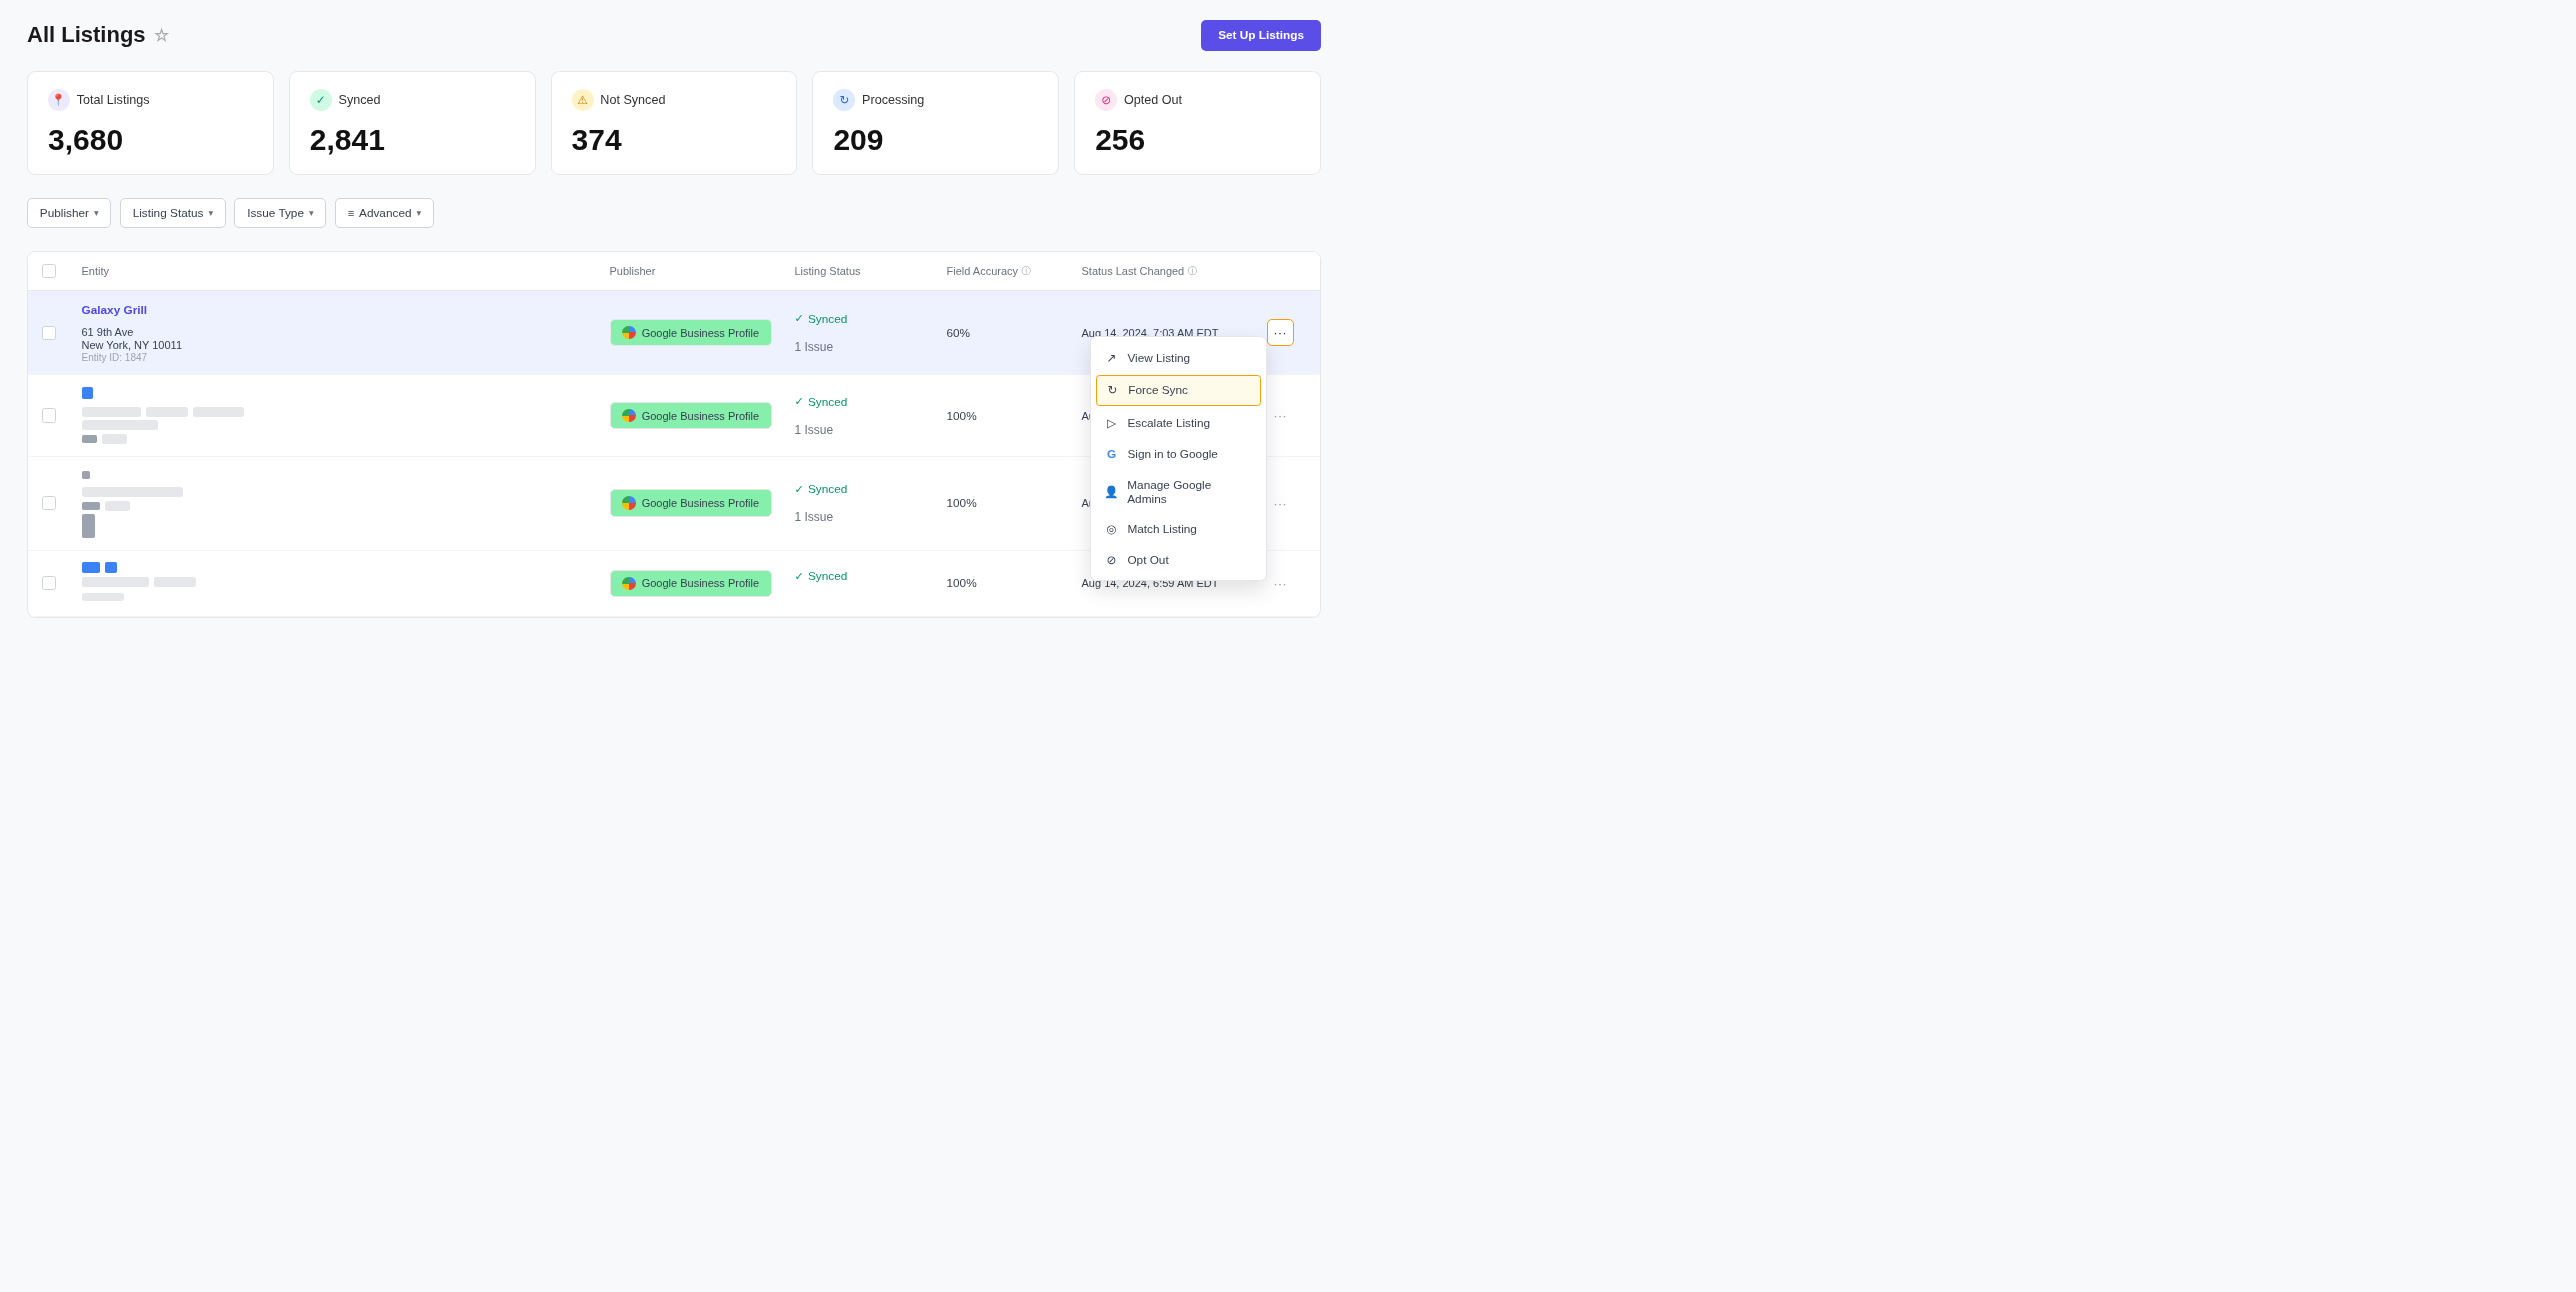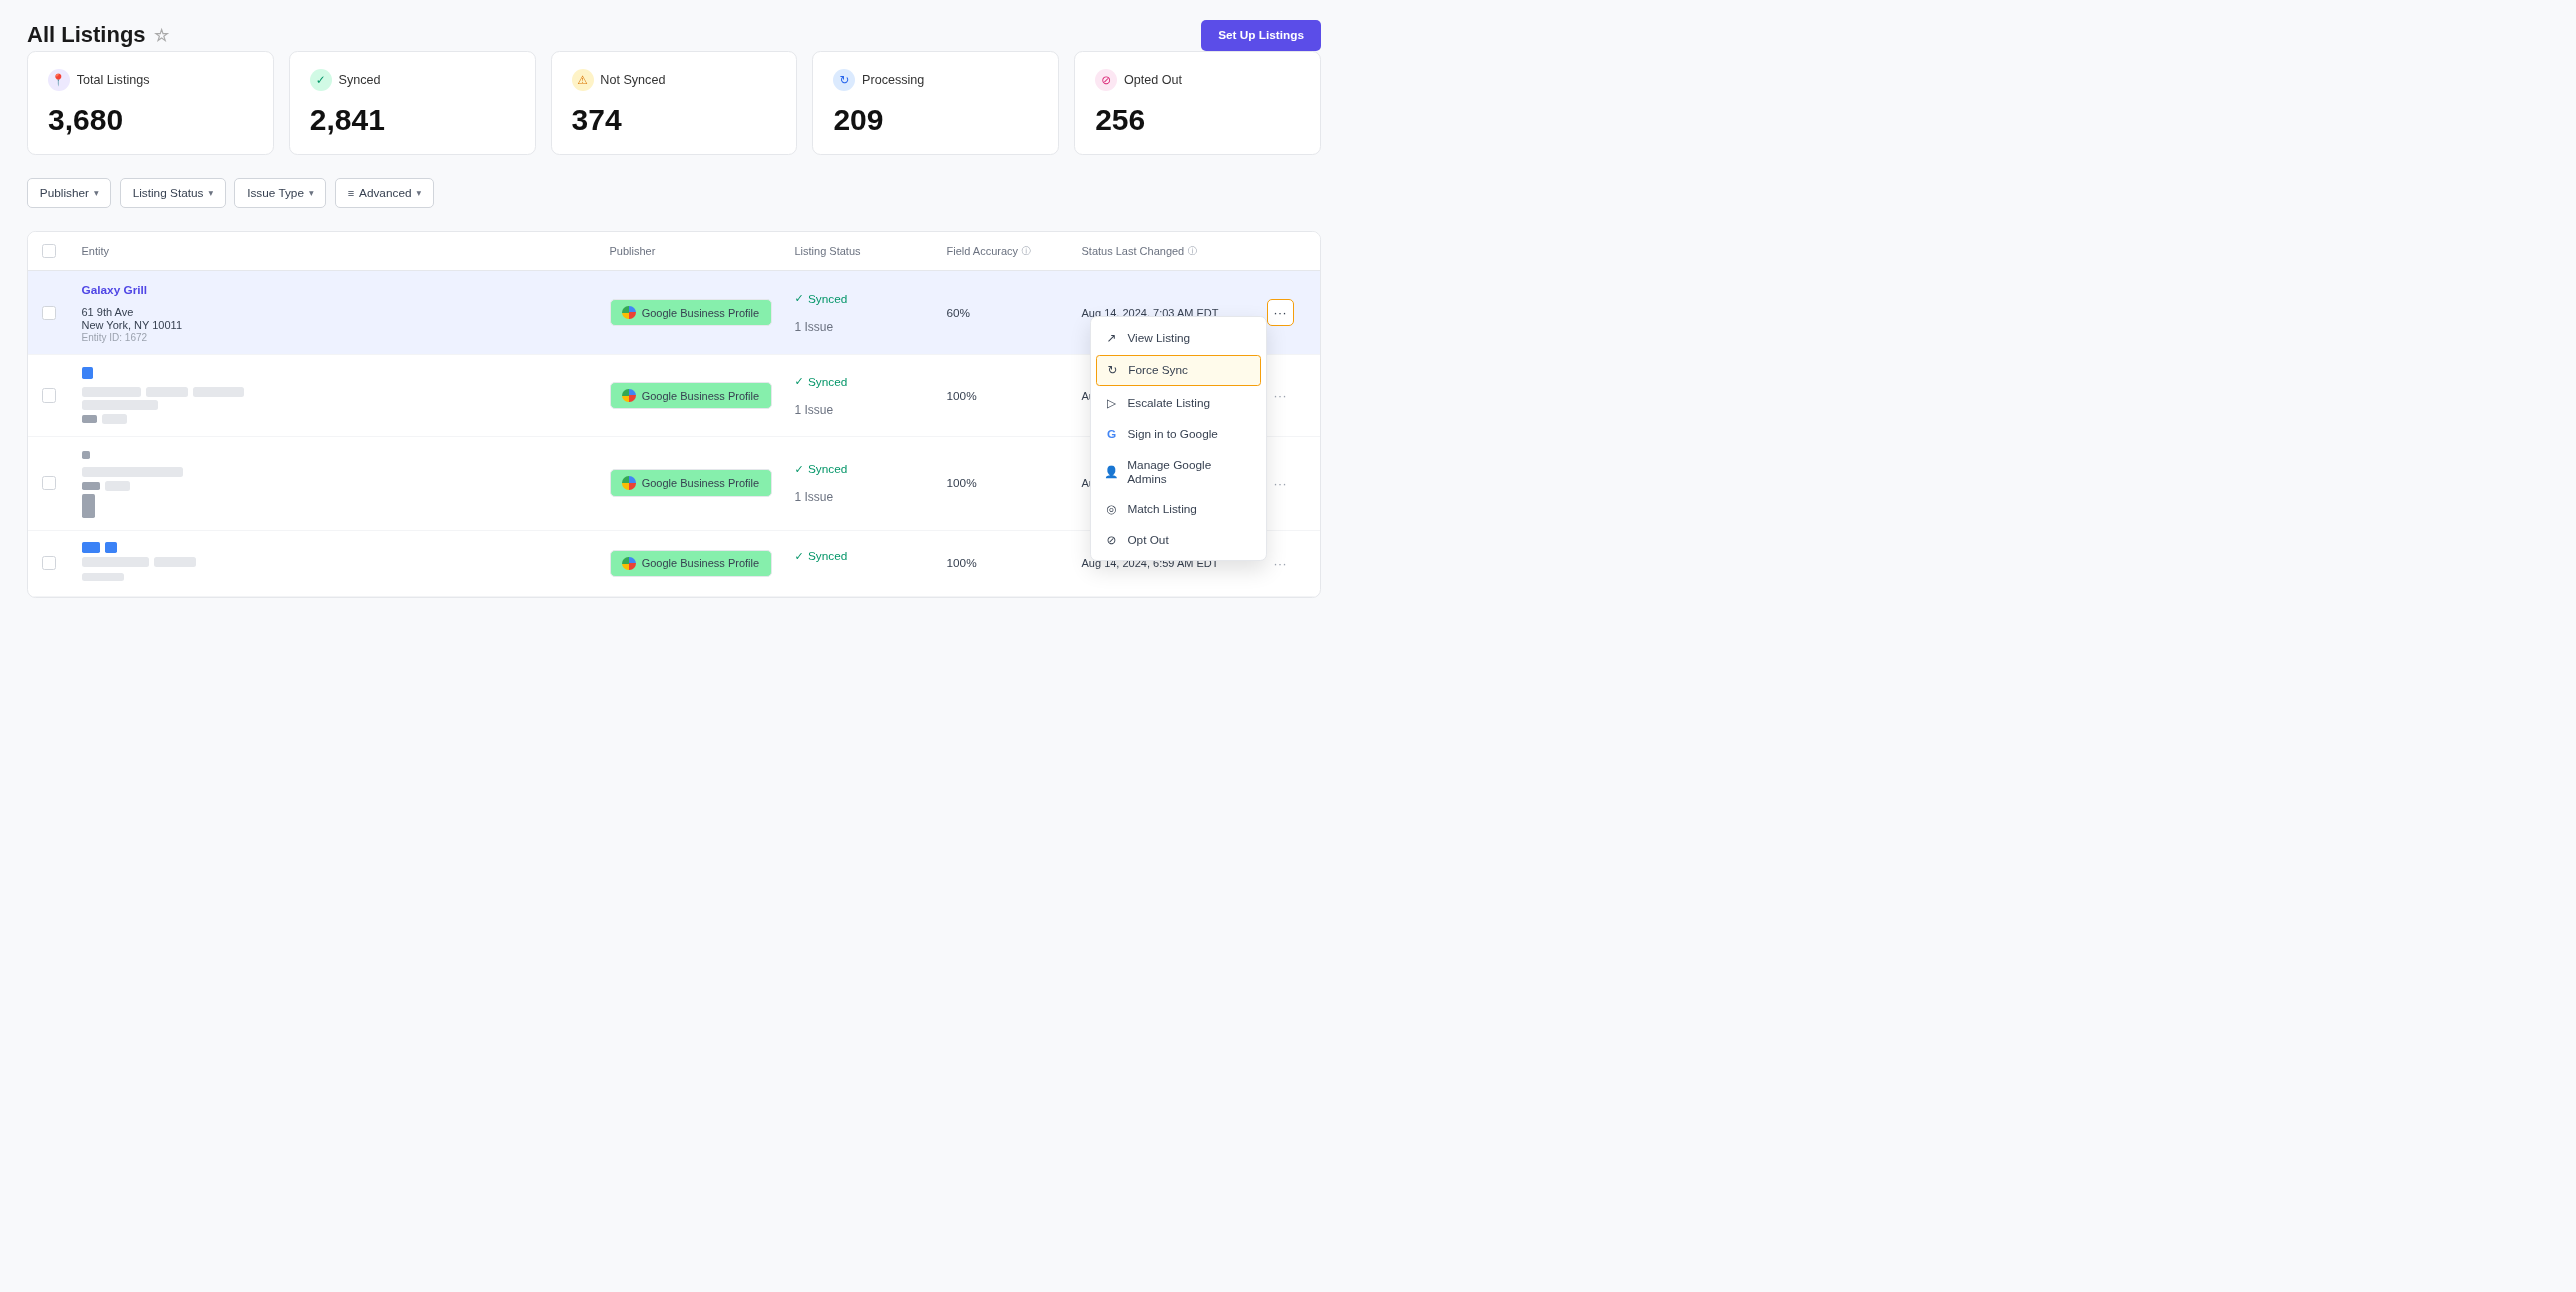--- a/index.html
+++ b/index.html
@@ -1,21 +1,21 @@
 <!DOCTYPE html>
 <html style="font-size:13.5px"><head>
   <meta charset="utf-8">
   <style>
     * { box-sizing: border-box; margin: 0; padding: 0; }
     body { font-family: -apple-system, BlinkMacSystemFont, 'Segoe UI', sans-serif; background: #f8f9fb; color: #1a1a1a; font-size: 11.8px; }
 
     .page-wrapper { padding: 20px 27px; max-width: 1348px; }
 
     
-    .page-header { display: flex; align-items: center; justify-content: space-between; }
+    .page-header { display: flex; align-items: center; justify-content: space-between; margin-bottom: 20px; }
     .page-title { font-size: 22px; font-weight: 700; display: flex; align-items: center; gap: 8.4px; }
     .star-icon { font-size: 17px; color: #aaa; cursor: pointer; }
     .setup-btn { background: #5b4de8; color: #fff; border: none; border-radius: 5px; padding: 8.4px 17px; font-size: 11.8px; font-weight: 600; cursor: pointer; }
 
     
     .stats-row { display: flex; gap: 15px; margin-bottom: 23.6px; }
     .stat-card { background: #fff; border: 0.8px solid #e5e7eb; border-radius: 8.4px; padding: 17px 20px; flex: 1; min-width: 0; }
     .stat-card-header { display: flex; align-items: center; gap: 6.7px; margin-bottom: 11.8px; font-size: 12.6px; color: #333; font-weight: 500; }
     .stat-icon { width: 22px; height: 22px; border-radius: 50%; display: flex; align-items: center; justify-content: center; font-size: 11.8px; flex-shrink: 0; }
     .stat-icon.purple { background: #ede9fe; color: #7c3aed; }
@@ -175,21 +175,21 @@
     </div>
 
     <div class="table-row highlighted">
       <div>
           <div class="checkbox"></div>
         </div>
       <div class="entity-cell">
         <div class="entity-name">Galaxy Grill</div>
         <div class="entity-address">61 9th Ave</div>
         <div class="entity-city">New York, NY 10011</div>
-        <div class="entity-id">Entity ID: 1672</div>
+        <div class="entity-id">Entity ID: 1847</div>
       </div>
       <div>
         <span class="publisher-badge">
           <span class="g-icon"></span>
           <span>Google Business Profile</span>
         </span>
       </div>
       <div class="status-cell">
         <div class="status-synced">
           <span class="status-check">✓</span>

